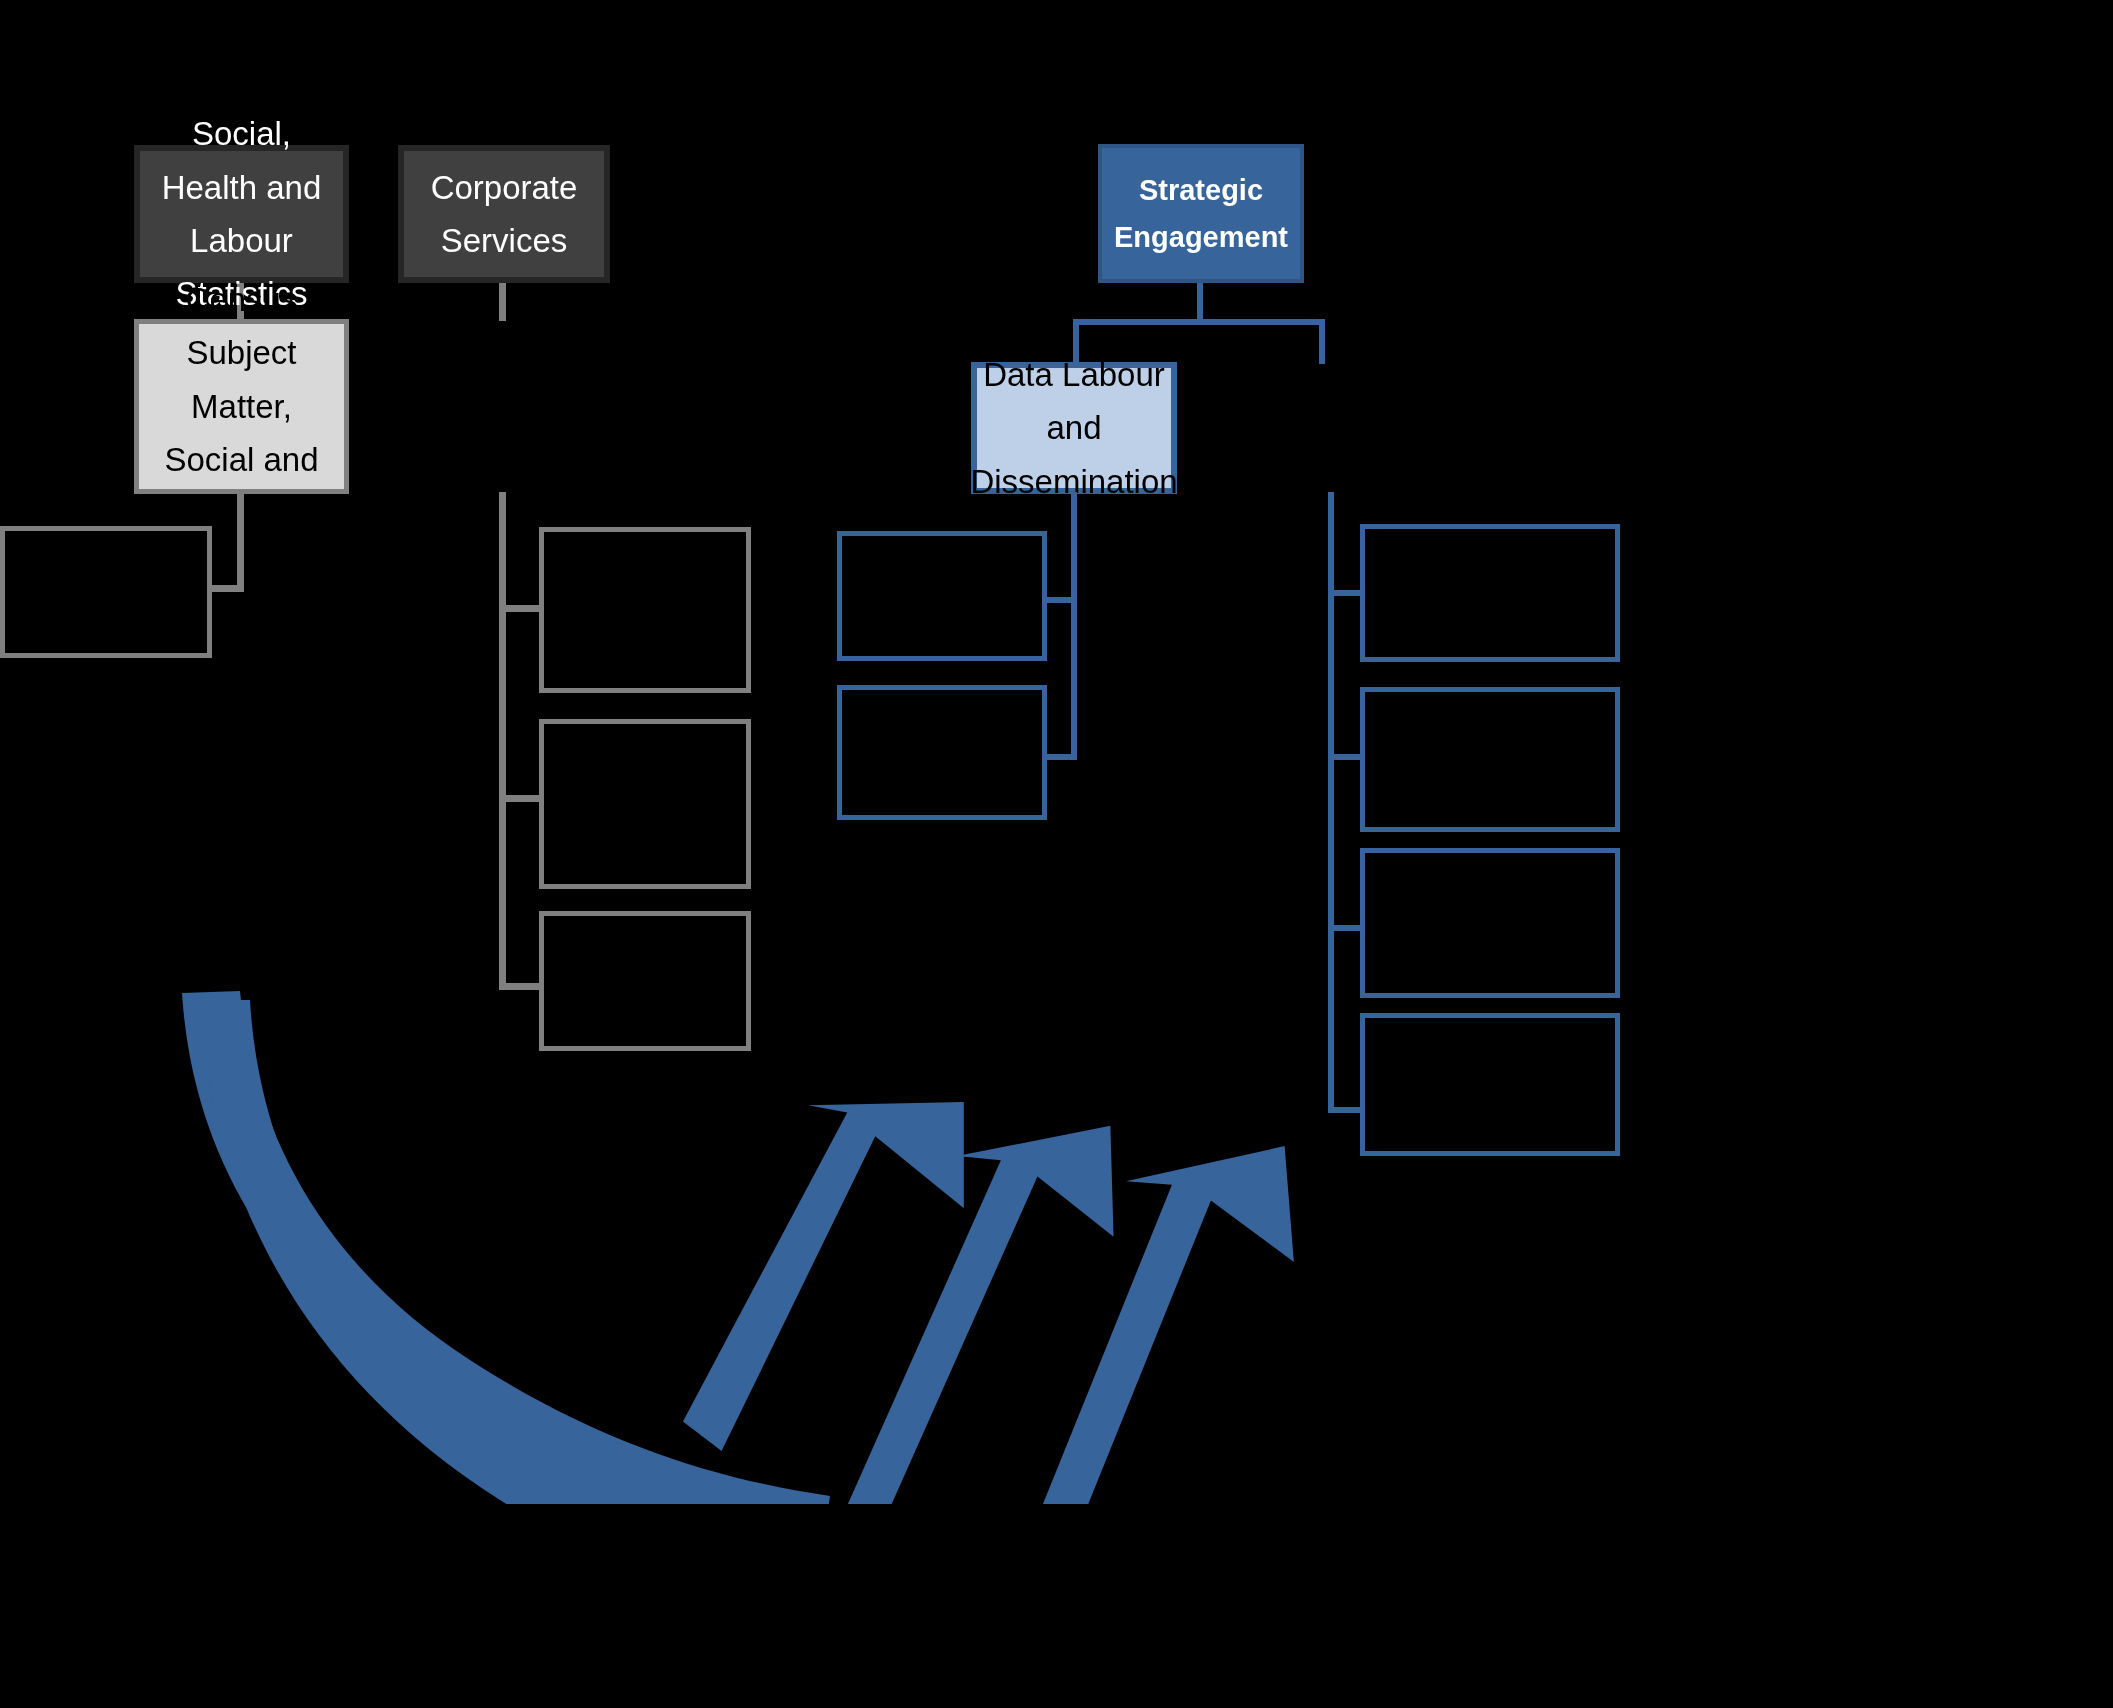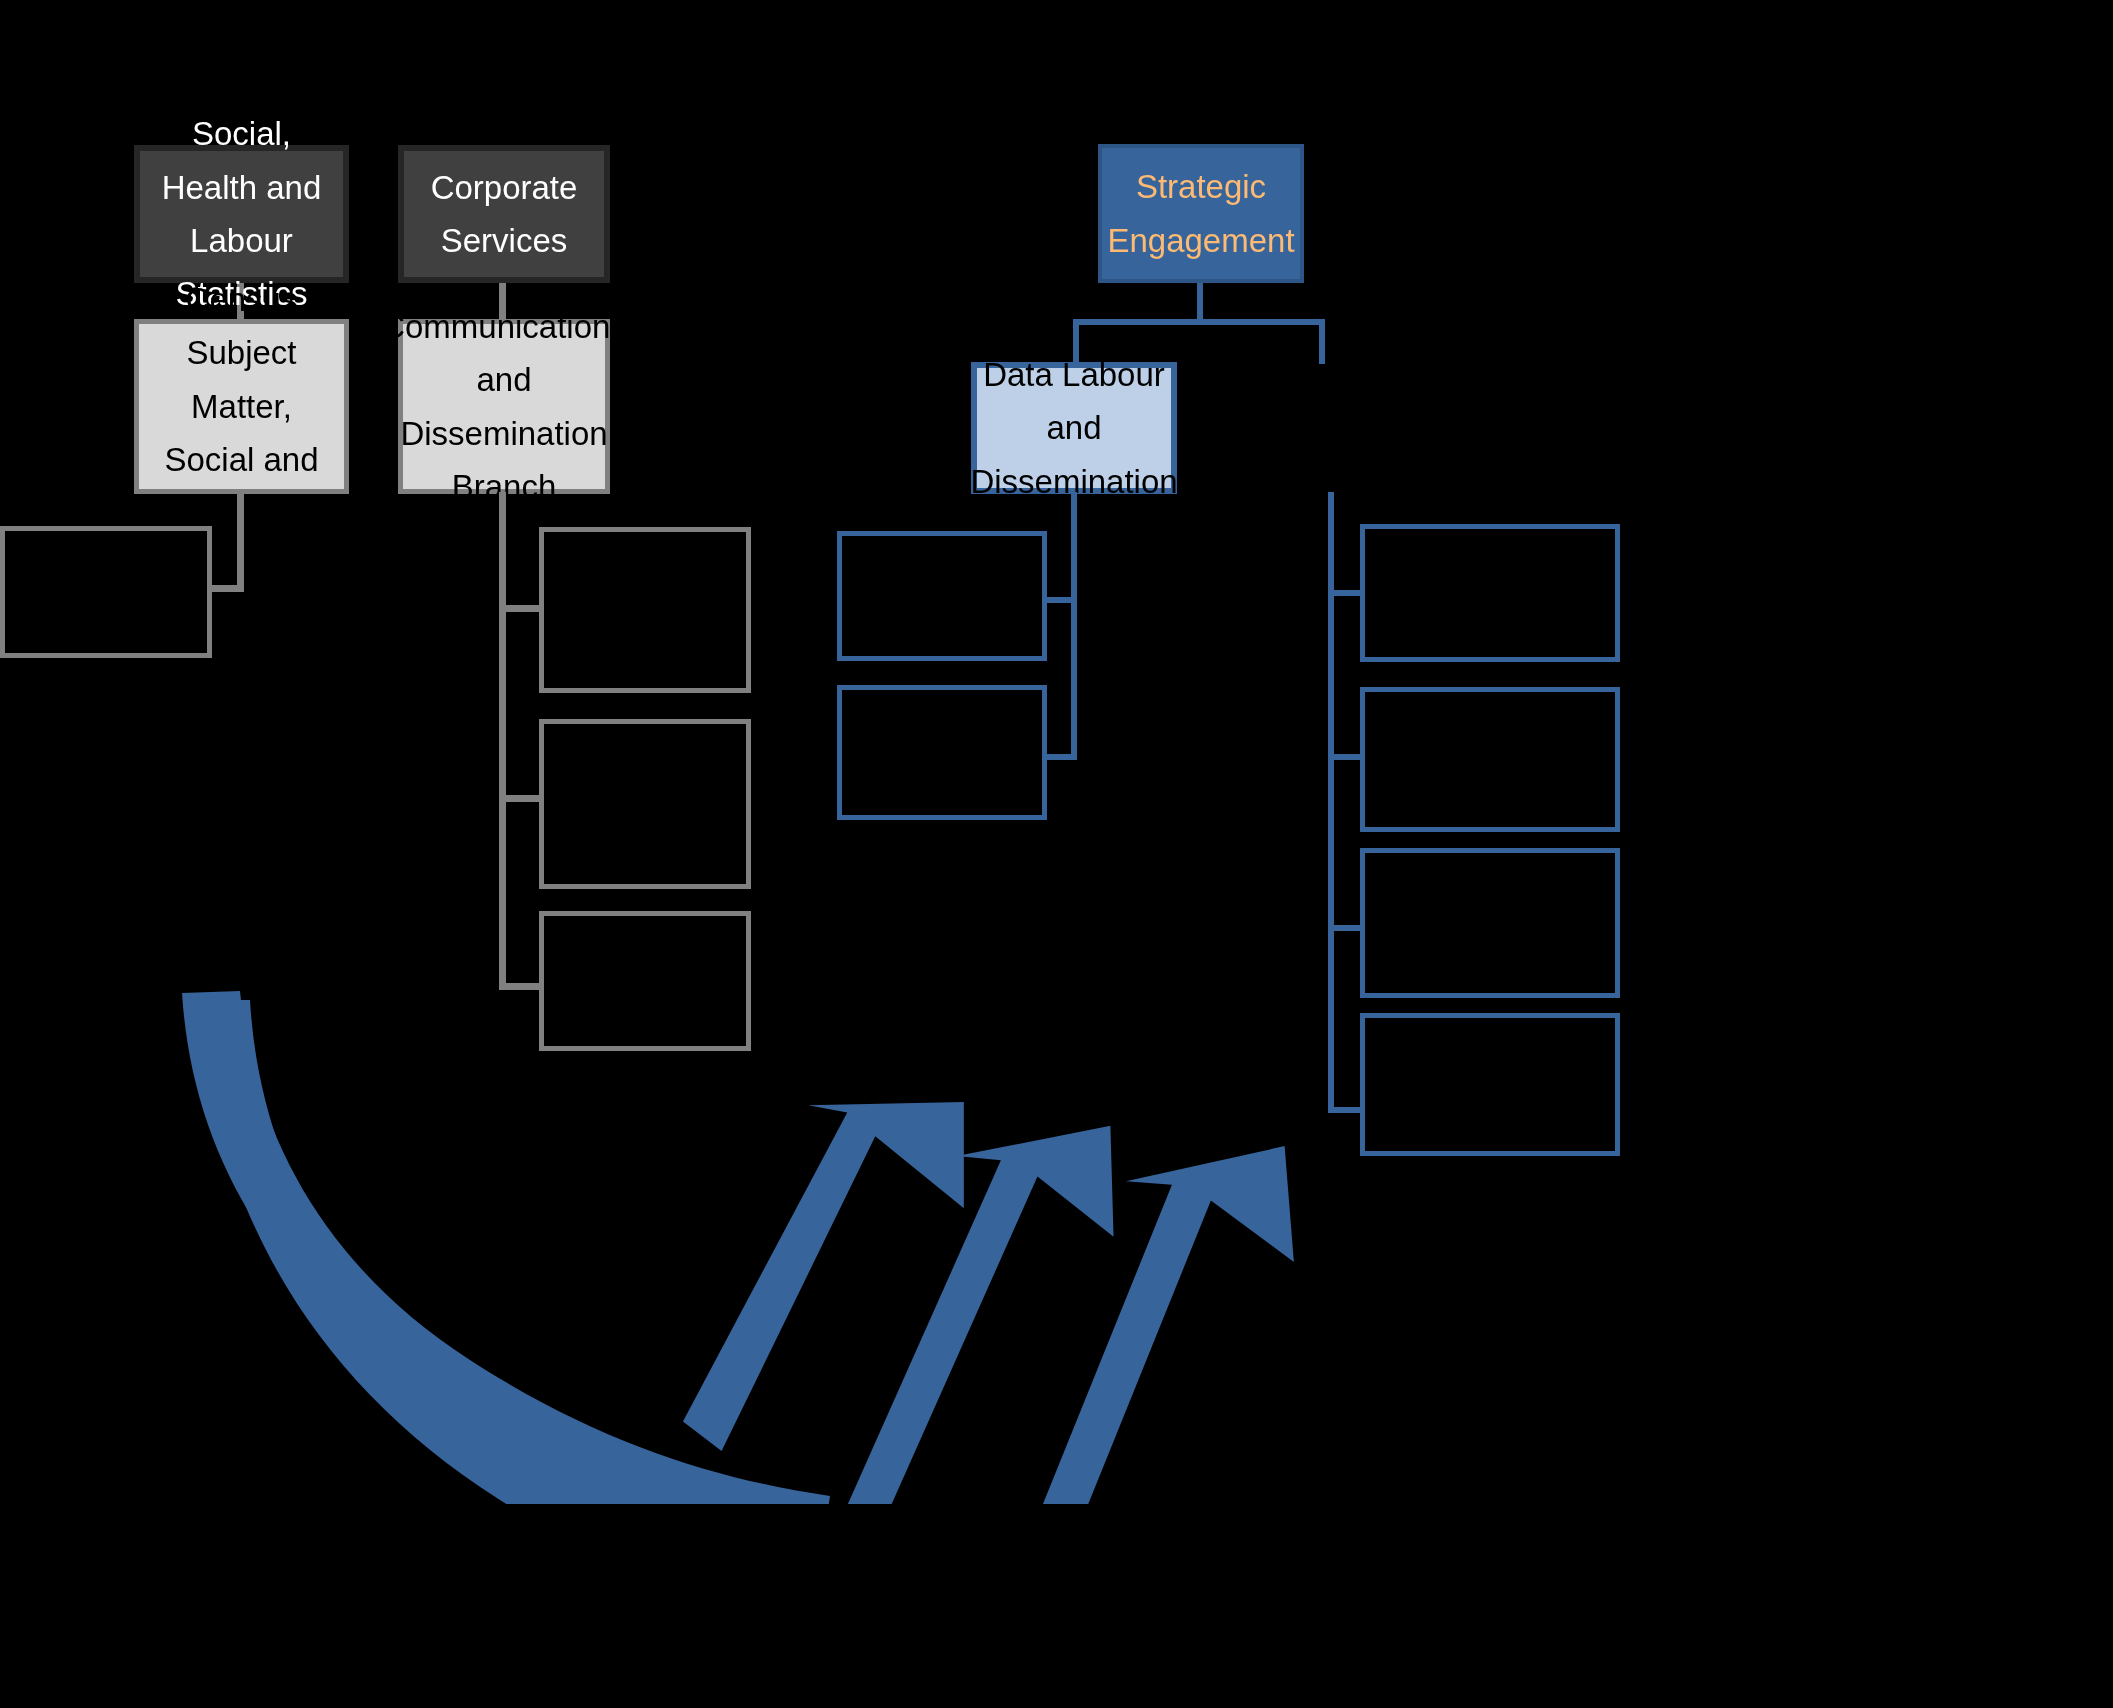--- a/index.html
+++ b/index.html
@@ -8,21 +8,21 @@
 
   .node{position:absolute;box-sizing:border-box;display:flex;align-items:center;
         justify-content:center;text-align:center;line-height:1.62;}
   .node .lbl{display:block;padding:0 6px;}
 
   
   .n-dark{background:#404040;border:6px solid #262626;color:#ffffff;font-size:33px;}
   
   .n-grey{background:#d9d9d9;border:5px solid #808080;color:#000000;font-size:33px;}
   
-  .n-blue{background:#36649b;border:4px solid #2d5585;color:#fdba74;font-size:33px;font-weight:normal;}
+  .n-blue{background:#36649b;border:4px solid #2d5585;color:#ffffff;font-size:29px;font-weight:bold;}
   
   .n-lblue{background:#bdd0e8;border:6px solid #36649b;color:#000000;font-size:33px;}
   
   .n-empty-grey{background:#000;border:5px solid #808080;}
   .n-empty-blue{background:#000;border:5px solid #36649b;}
 
   .conn{position:absolute;background:#808080;}
   .conn.blue{background:#36649b;}
 
   svg.arrows{position:absolute;left:0;top:0;width:2113px;height:1708px;
@@ -42,23 +42,20 @@
   </div>
 
   <div class="node n-dark" style="left:398px;top:145px;width:212px;height:138px;">
     <span class="lbl">Corporate Services</span>
   </div>
 
   <div class="node n-grey" style="left:134px;top:319px;width:215px;height:175px;">
     <span class="lbl">Census Subject Matter, Social and Demographic</span>
   </div>
 
-  <div class="node n-grey" style="left:398px;top:319px;width:212px;height:175px;">
-    <span class="lbl">Communications and Dissemination Branch</span>
-  </div>
 
   <div class="conn" style="left:237px;top:492px;width:7px;height:100px;"></div>
   <div class="conn" style="left:209px;top:585px;width:35px;height:7px;"></div>
 
   <div class="node n-empty-grey" style="left:0px;top:526px;width:212px;height:132px;">
     <span class="lbl"></span>
   </div>
 
   <div class="conn" style="left:499px;top:492px;width:7px;height:498px;"></div>
   <div class="conn" style="left:499px;top:605px;width:45px;height:7px;"></div>

